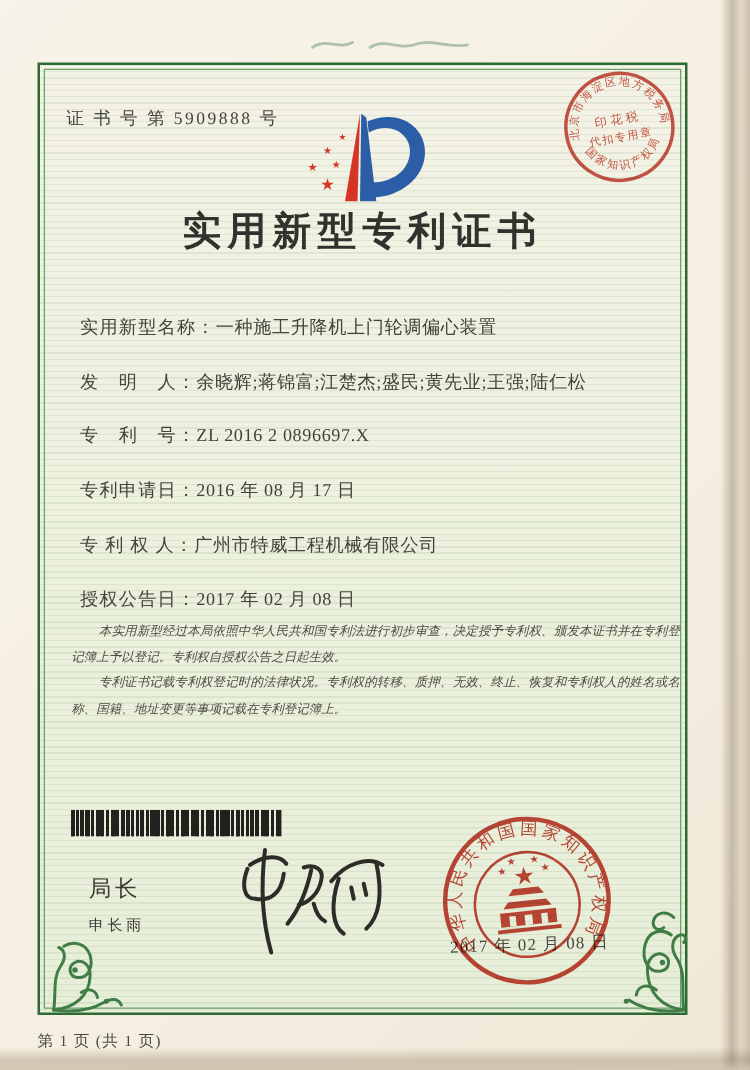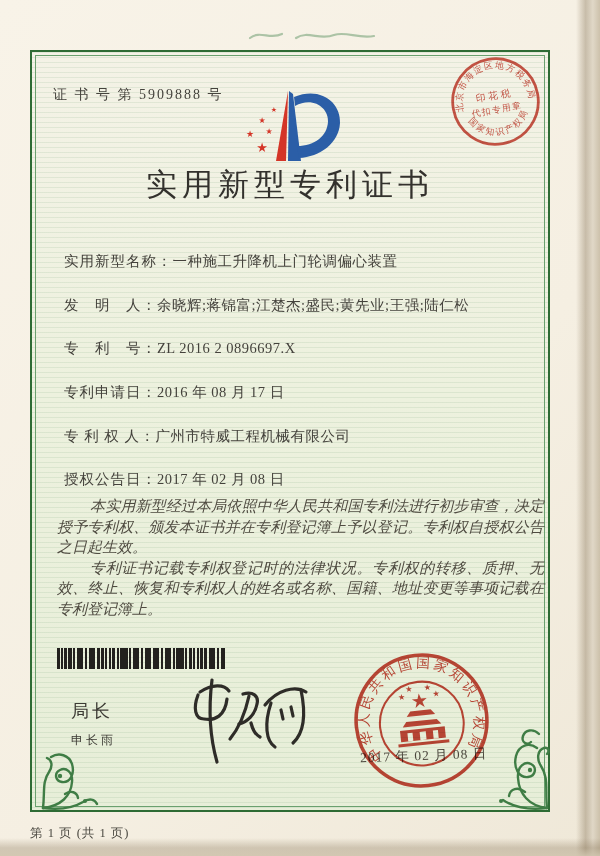--- a/index.html
+++ b/index.html
@@ -16,25 +16,25 @@
   
   .frame{position:absolute;left:30px;top:50px;width:520px;height:762px;box-sizing:border-box;
     border:2.5px solid #2e6b34;
     background:
       repeating-linear-gradient(180deg,rgba(110,160,115,.14) 0 1px,rgba(255,255,255,0) 1px 5px),
       linear-gradient(180deg,#f4f2e6 0%,#edf1de 45%,#e7eed8 100%);}
   .frame-inner{position:absolute;inset:3px;border:1px solid #6aa06e;pointer-events:none;}
   .cert-no{position:absolute;left:53px;top:86px;font-size:14px;letter-spacing:2px;color:#45433d;}
   .logo{position:absolute;left:232px;top:84px;width:124px;height:86px;}
   .title{position:absolute;left:30px;top:164px;width:520px;text-align:center;
-    font-size:31px;font-weight:normal;letter-spacing:5px;color:#33312d;}
+    font-size:31px;font-weight:bold;letter-spacing:5px;color:#33312d;}
   .row{position:absolute;left:64px;font-size:14.5px;color:#44423c;white-space:nowrap;}
   .row .lbl{letter-spacing:1px;}
   .row .val{letter-spacing:.5px;}
-  .paras{position:absolute;left:57px;top:496px;width:487px;font-size:15px;line-height:20.5px;
+  .paras{position:absolute;left:57px;top:496px;width:487px;font-size:10px;line-height:20.5px;
     color:#4f4b41;text-align:justify;font-style:italic;}
   .paras p{margin:0;text-indent:2.2em;}
   .barcode{position:absolute;left:57px;top:648px;width:168px;height:21px;
     background:
       repeating-linear-gradient(90deg,#23211e 0 2px,rgba(0,0,0,0) 2px 4px),
       repeating-linear-gradient(90deg,#23211e 0 1px,rgba(0,0,0,0) 1px 7px),
       repeating-linear-gradient(90deg,#23211e 0 3px,rgba(0,0,0,0) 3px 11px);}
   .signer-title{position:absolute;left:71px;top:699px;font-size:18px;letter-spacing:3px;color:#3c3a34;}
   .signer-name{position:absolute;left:71px;top:732px;font-size:12px;letter-spacing:3px;color:#3c3a34;}
   .signature{position:absolute;left:152px;top:674px;width:172px;height:94px;}

